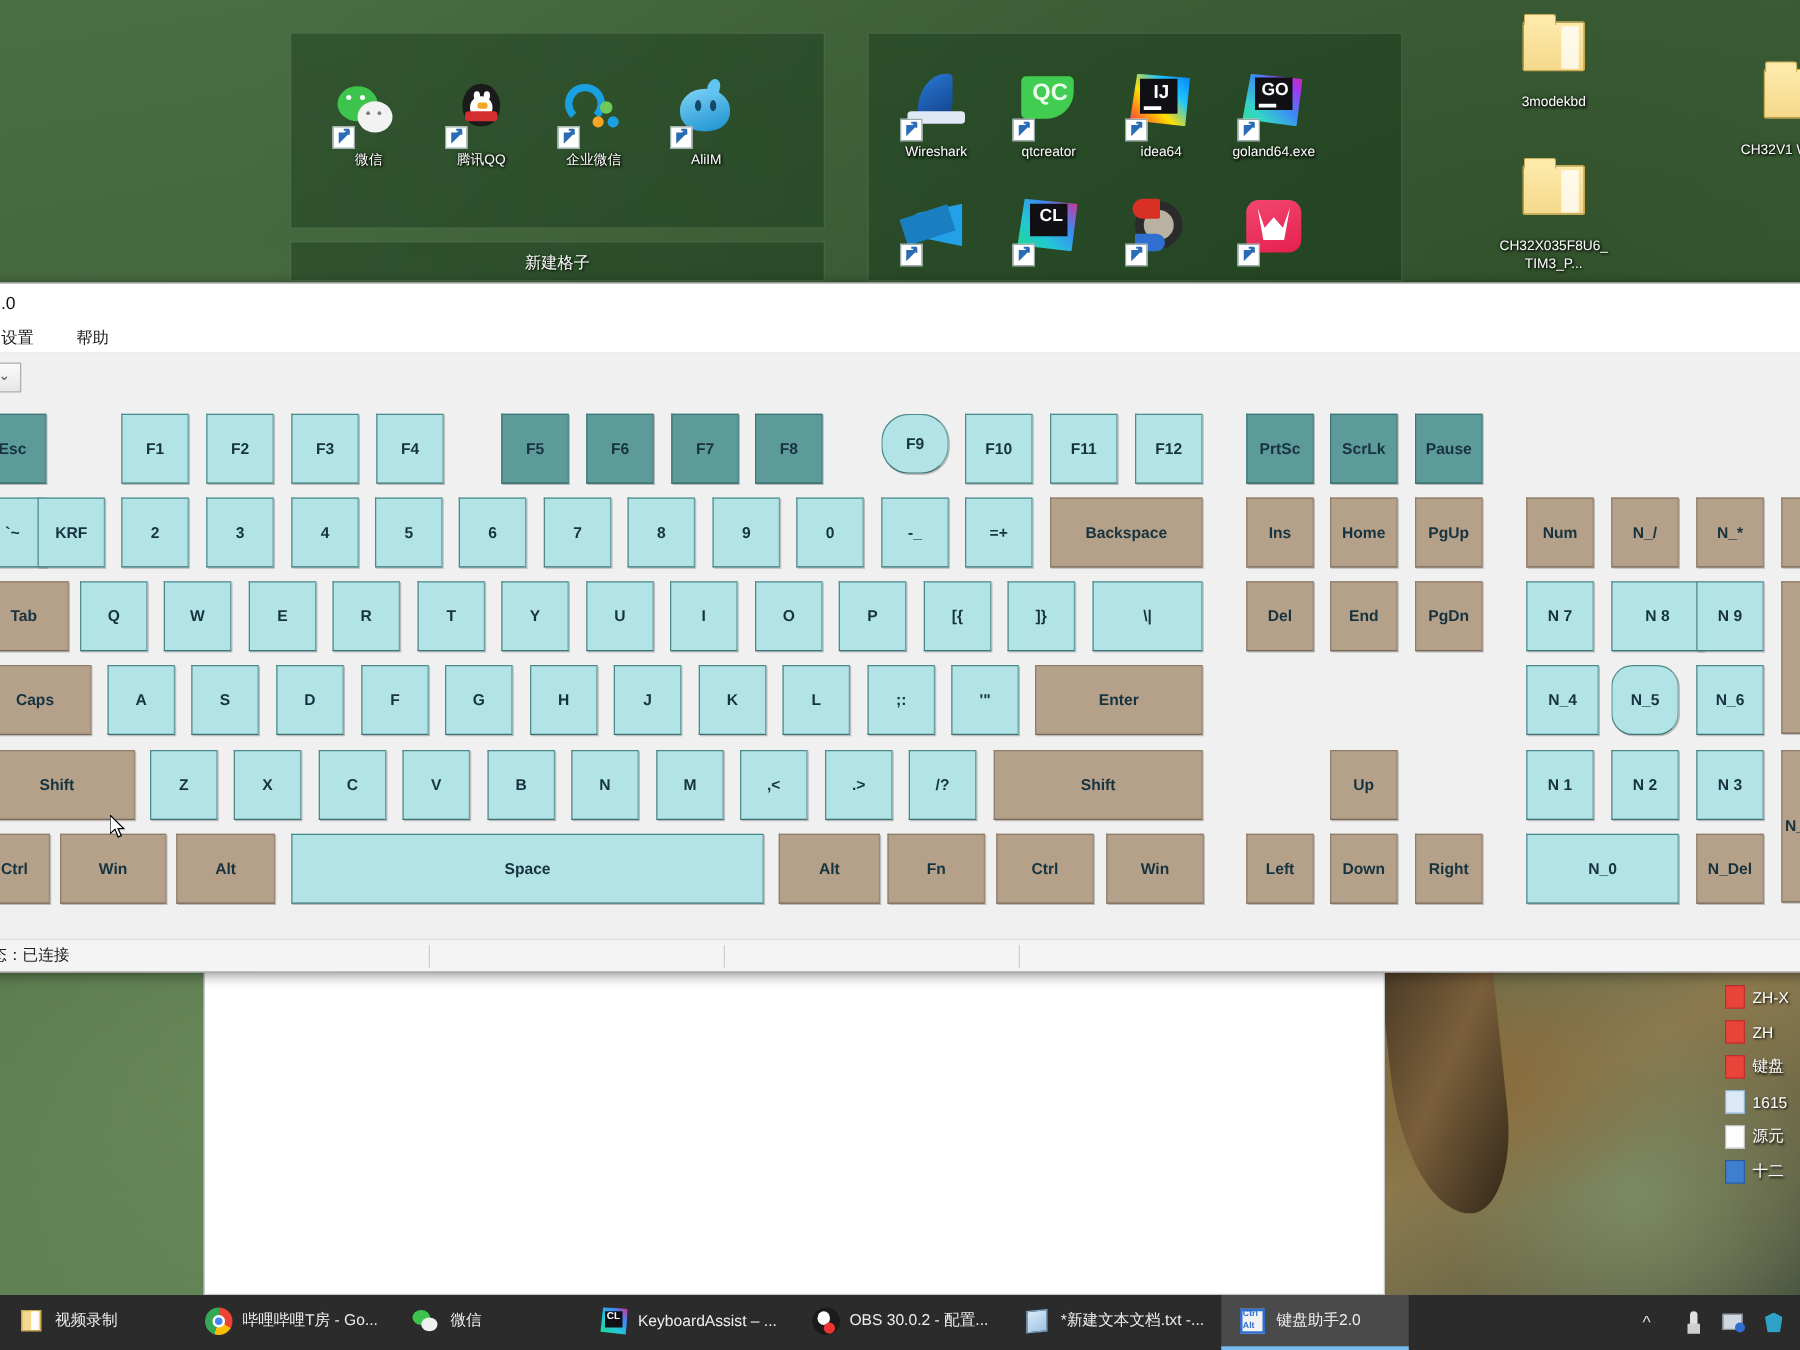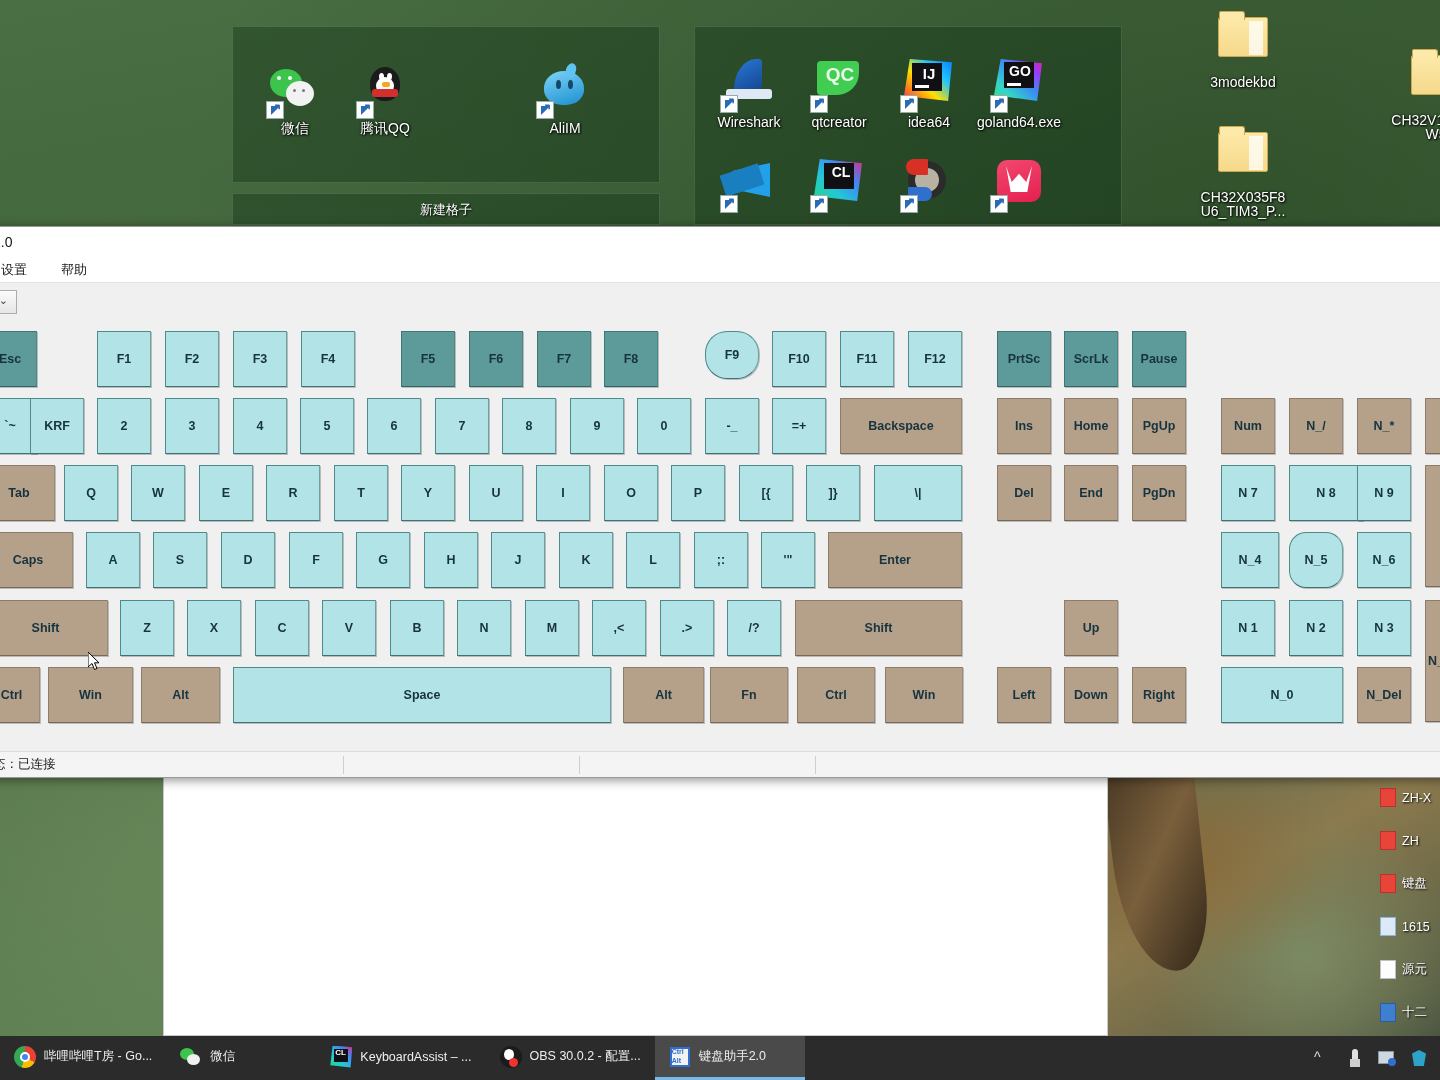--- a/index.html
+++ b/index.html
@@ -33,21 +33,21 @@
     position:absolute; width:100%; text-align:center;
     color:#fff; font-size:13px; text-shadow:1px 1px 2px #000;
   }
   .icon-cell {
     position: absolute; width: 92px; text-align: center;
   }
   .icon-glyph {
     width: 54px; height: 54px; margin: 0 auto; position: relative;
   }
   .icon-label {
-    color: #fff; font-size: 14px; line-height: 14px;
+    color: #fff; font-size: 11px; line-height: 14px;
     text-shadow: 1px 1px 2px rgba(0,0,0,0.95), 0 0 3px rgba(0,0,0,0.9);
     margin-top: 4px; word-break: break-all;
   }
   .shortcut-arrow {
     position:absolute; left:-2px; bottom:-2px; width:18px; height:18px;
     background:#fff; border:1px solid #9aa;
   }
   .shortcut-arrow::after{
     content:""; position:absolute; left:4px; top:4px; width:0; height:0;
     border-left:9px solid #2a6bb5; border-bottom:9px solid transparent;
@@ -162,21 +162,21 @@
     filter: blur(0.3px);
   }
   #photo-branch {
     position:absolute; left:6px; top:0px; width:90px; height:200px;
     background: linear-gradient(120deg,#4a3a26 0%, #7a5f3b 45%, #2e2417 100%);
     border-radius: 0 0 40% 60%;
     transform: rotate(-6deg);
   }
   #recent-list {
     position:absolute; left:1380px; top:782px; width:60px; height:180px;
-    display:flex; flex-direction:column; gap:24px; padding-top:6px;
+    display:flex; flex-direction:column; gap:9px; padding-top:6px;
   }
   .recent-row { display:flex; align-items:center; gap:6px; }
   .recent-icon { width:16px; height:19px; background:#fff; border:1px solid #bbb; position:relative; }
   .recent-icon.pdf { background:#e8443a; border-color:#b9332c; }
   .recent-icon.img { background:#dce9f7; border-color:#8fb4d6; }
   .recent-icon.txt { background:#fdfdfd; border-color:#c0c0c0; }
   .recent-icon.blue { background:#3f7fd0; border-color:#2b5d9c; }
   .recent-label { color:#fff; font-size:12.5px; text-shadow:1px 1px 2px #000; white-space:nowrap; }
 
   
@@ -222,20 +222,30 @@
       <div class="icon-glyph">
         <div style="position:absolute;left:12px;top:4px;width:30px;height:34px;background:#1b1b1b;border-radius:50% 50% 45% 45%;"></div>
         <div style="position:absolute;left:18px;top:14px;width:18px;height:18px;background:#fff;border-radius:50%;"></div>
         <div style="position:absolute;left:21px;top:10px;width:5px;height:7px;background:#fff;border-radius:50%;"></div>
         <div style="position:absolute;left:29px;top:10px;width:5px;height:7px;background:#fff;border-radius:50%;"></div>
         <div style="position:absolute;left:14px;top:26px;width:26px;height:8px;background:#d32f2f;border-radius:3px;"></div>
         <div style="position:absolute;left:24px;top:19px;width:8px;height:5px;background:#f5a623;border-radius:2px;"></div>
         <div class="shortcut-arrow"></div>
       </div>
       <div class="icon-label">腾讯QQ</div>
+    </div>
+    <div class="icon-cell" style="left:196px; top:36px;">
+      <div class="icon-glyph">
+        <div style="position:absolute;left:4px;top:4px;width:32px;height:32px;border:6px solid #1aa0e0;border-radius:50%;border-bottom-color:transparent;"></div>
+        <div style="position:absolute;left:32px;top:18px;width:10px;height:10px;background:#6ec85a;border-radius:50%;"></div>
+        <div style="position:absolute;left:26px;top:30px;width:9px;height:9px;background:#f5a623;border-radius:50%;"></div>
+        <div style="position:absolute;left:38px;top:30px;width:9px;height:9px;background:#1aa0e0;border-radius:50%;"></div>
+        <div class="shortcut-arrow"></div>
+      </div>
+      <div class="icon-label">企业微信</div>
     </div>
     <div class="icon-cell" style="left:286px; top:36px;">
       <div class="icon-glyph">
         <div style="position:absolute;left:6px;top:8px;width:40px;height:34px;background:linear-gradient(160deg,#7fd4f7,#1a8fd0);border-radius:50% 50% 45% 45%;"></div>
         <div style="position:absolute;left:28px;top:0px;width:10px;height:14px;background:#5fc5f0;border-radius:50% 50% 0 50%;transform:rotate(20deg);"></div>
         <div style="position:absolute;left:18px;top:17px;width:5px;height:9px;background:#14486b;border-radius:50%;"></div>
         <div style="position:absolute;left:30px;top:17px;width:5px;height:9px;background:#14486b;border-radius:50%;"></div>
         <div class="shortcut-arrow"></div>
       </div>
       <div class="icon-label">AliIM</div>
@@ -713,20 +723,27 @@
     <div class="status-sep"></div>
     <div class="status-cell" style="flex:1;"></div>
   </div>
 
   <svg id="cursor" viewBox="0 0 14 20">
     <polygon points="0,0 0,15 4,11.5 6.5,17.5 9,16.5 6.5,10.8 11,10.8" fill="#ffffff" stroke="#000" stroke-width="1"></polygon>
   </svg>
 </div>
 
 <div id="taskbar">
+  <div class="task-btn">
+    <div class="tb-icon">
+      <div style="position:absolute;left:3px;top:2px;width:16px;height:17px;background:#f3d98f;border:1px solid #c9a84f;"></div>
+      <div style="position:absolute;left:11px;top:3px;width:6px;height:15px;background:#fff;"></div>
+    </div>
+    <span>视频录制</span>
+  </div>
 
   <div class="task-btn">
     <div class="tb-icon">
       <div style="position:absolute;left:0;top:0;width:22px;height:22px;border-radius:50%;background:conic-gradient(#ea4335 0 33%, #fbbc05 33% 55%, #34a853 55% 100%);"></div>
       <div style="position:absolute;left:6px;top:6px;width:10px;height:10px;border-radius:50%;background:#4285f4;border:2px solid #fff;"></div>
     </div>
     <span>哔哩哔哩T房 - Go...</span>
   </div>
 
   <div class="task-btn">
@@ -748,20 +765,26 @@
 
   <div class="task-btn">
     <div class="tb-icon">
       <div style="position:absolute;left:0;top:0;width:22px;height:22px;border-radius:50%;background:#1b1b1b;"></div>
       <div style="position:absolute;left:4px;top:3px;width:10px;height:11px;border-radius:50%;background:#fff;"></div>
       <div style="position:absolute;left:9px;top:12px;width:9px;height:9px;border-radius:50%;background:#e33;"></div>
     </div>
     <span>OBS 30.0.2 - 配置...</span>
   </div>
 
+  <div class="task-btn">
+    <div class="tb-icon">
+      <div style="position:absolute;left:2px;top:2px;width:17px;height:18px;background:linear-gradient(150deg,#dbeaf7,#9cc3e2);transform:skewY(-6deg);border:1px solid #7fa7c9;"></div>
+    </div>
+    <span>*新建文本文档.txt -...</span>
+  </div>
 
   <div class="task-btn active">
     <div class="tb-icon">
       <div style="position:absolute;left:1px;top:1px;width:20px;height:20px;background:#f2f2f2;border:2px solid #2f6fd0;"></div>
       <div style="position:absolute;left:3px;top:1px;color:#2f6fd0;font-size:7px;font-weight:bold;line-height:9px;">Ctrl</div>
       <div style="position:absolute;left:3px;top:10px;color:#2f6fd0;font-size:7px;font-weight:bold;line-height:9px;">Alt</div>
     </div>
     <span>键盘助手2.0</span>
   </div>
 

